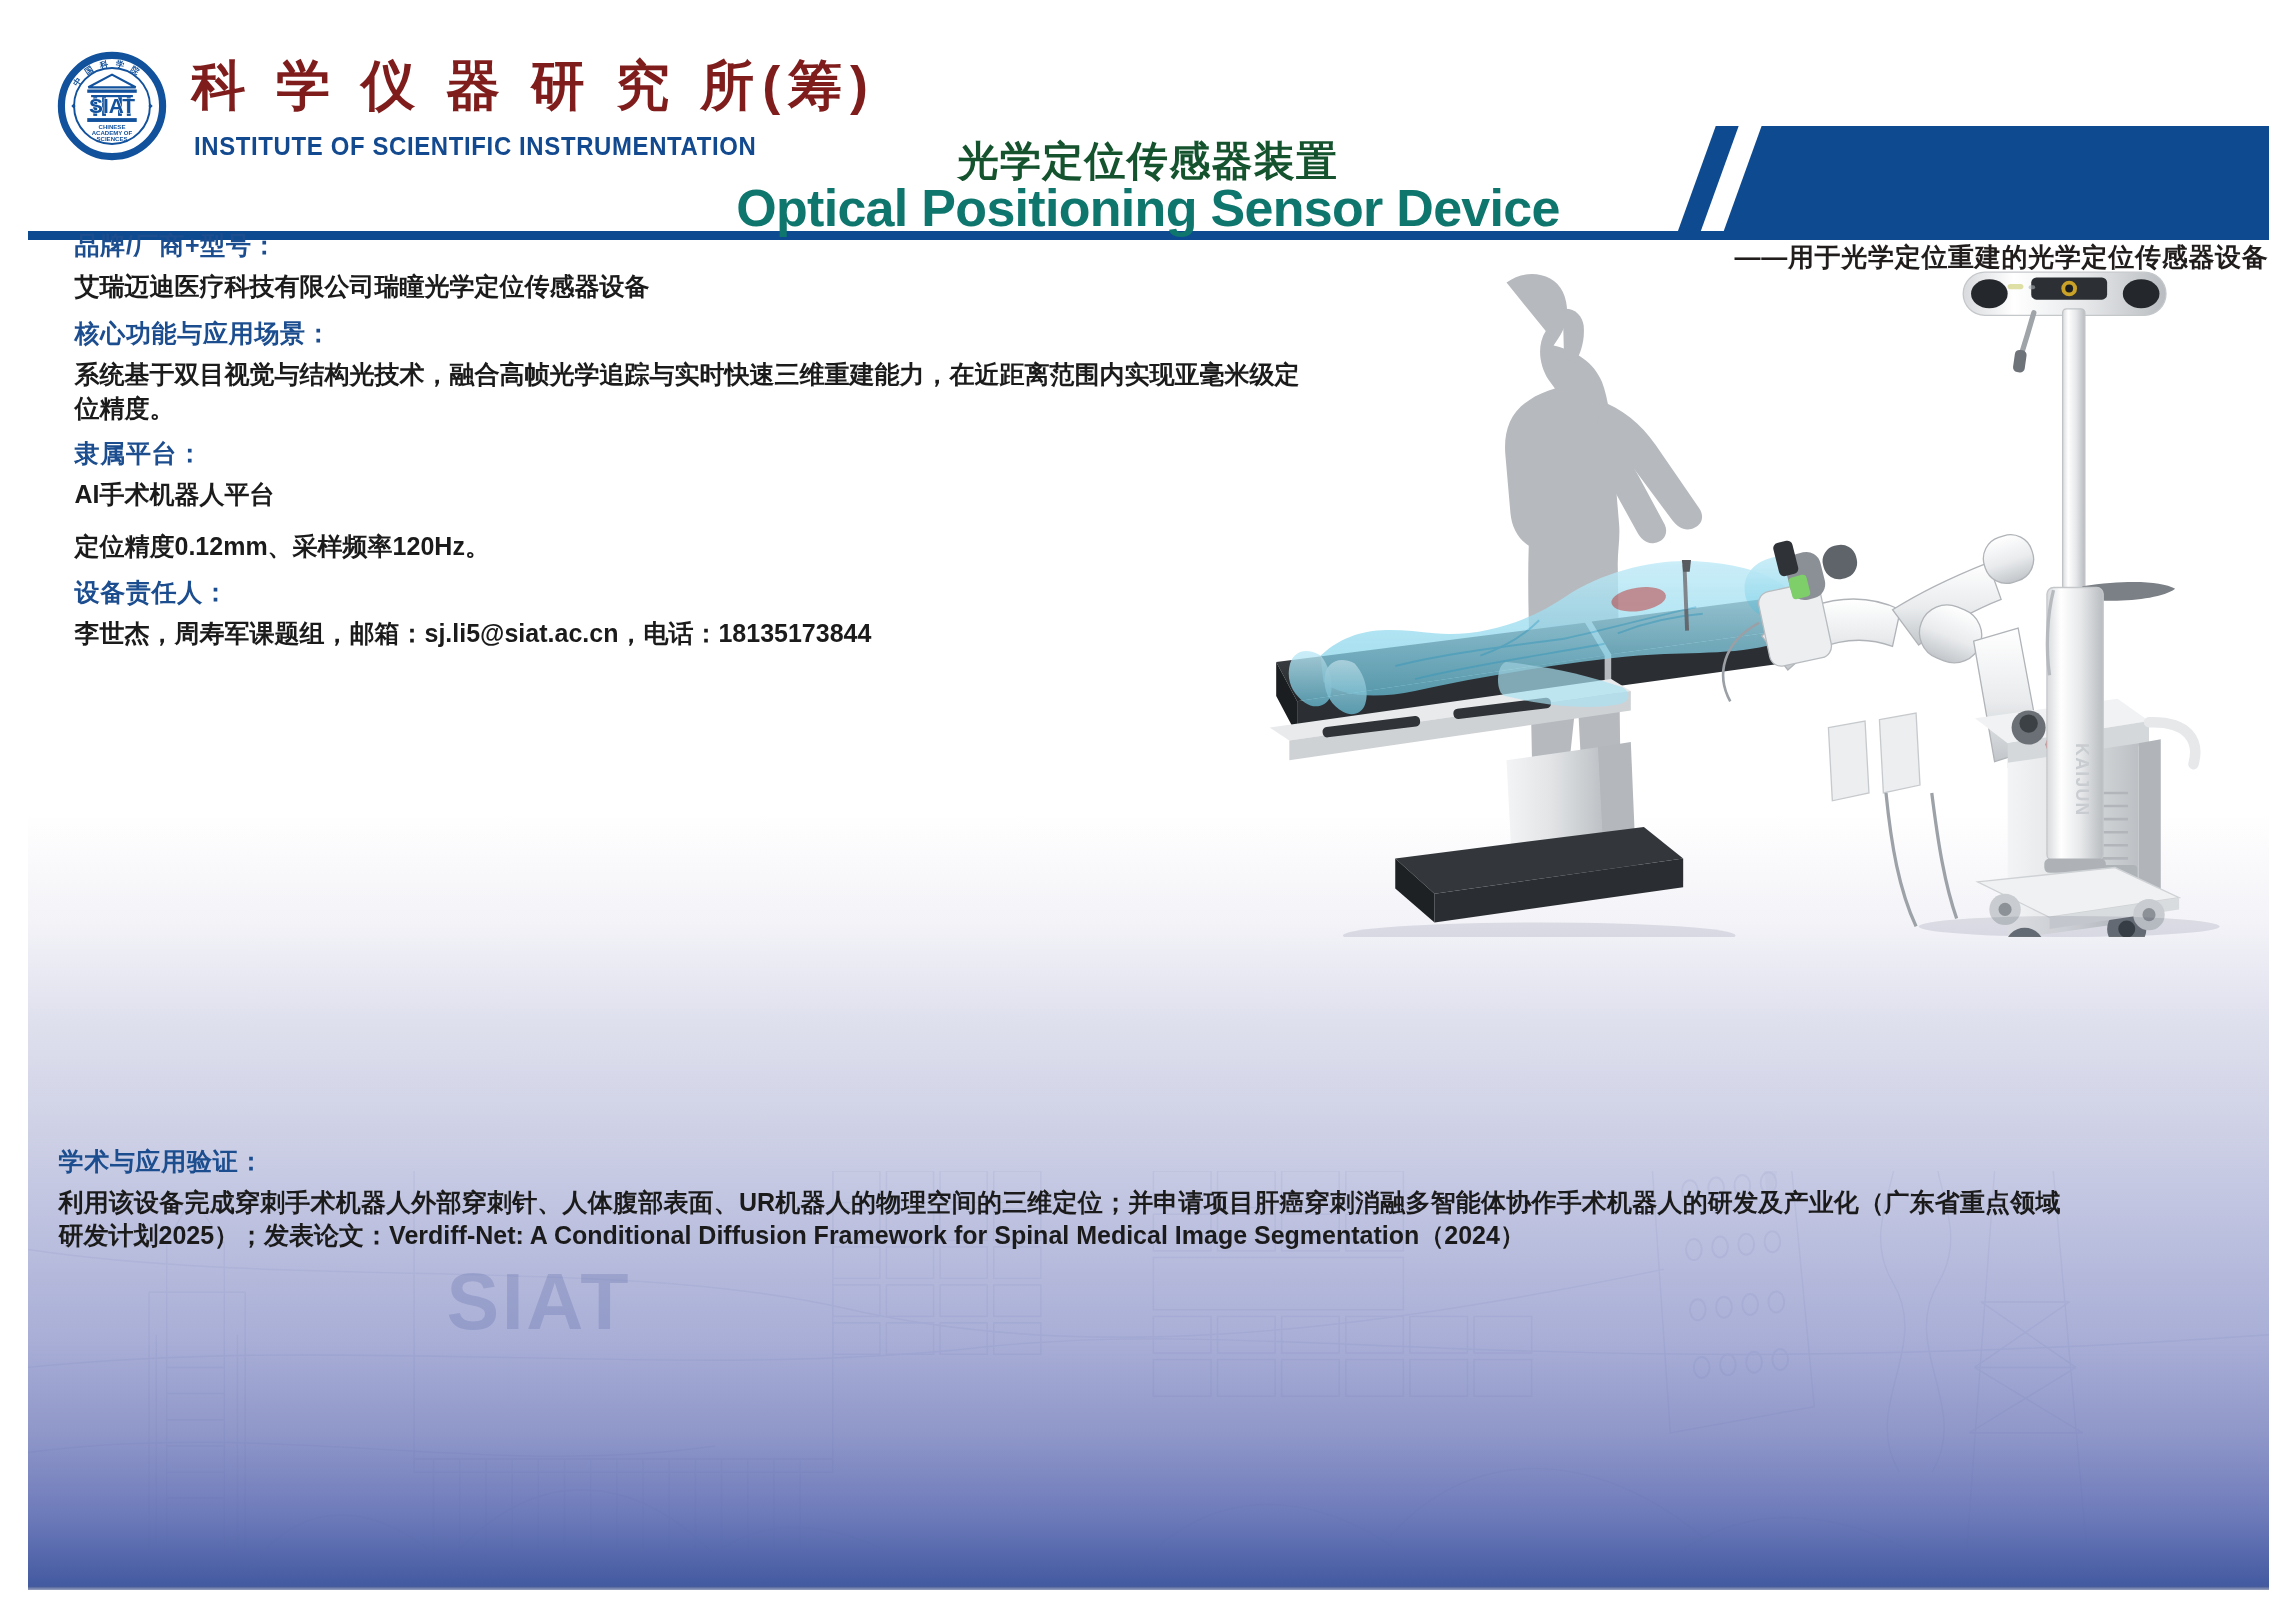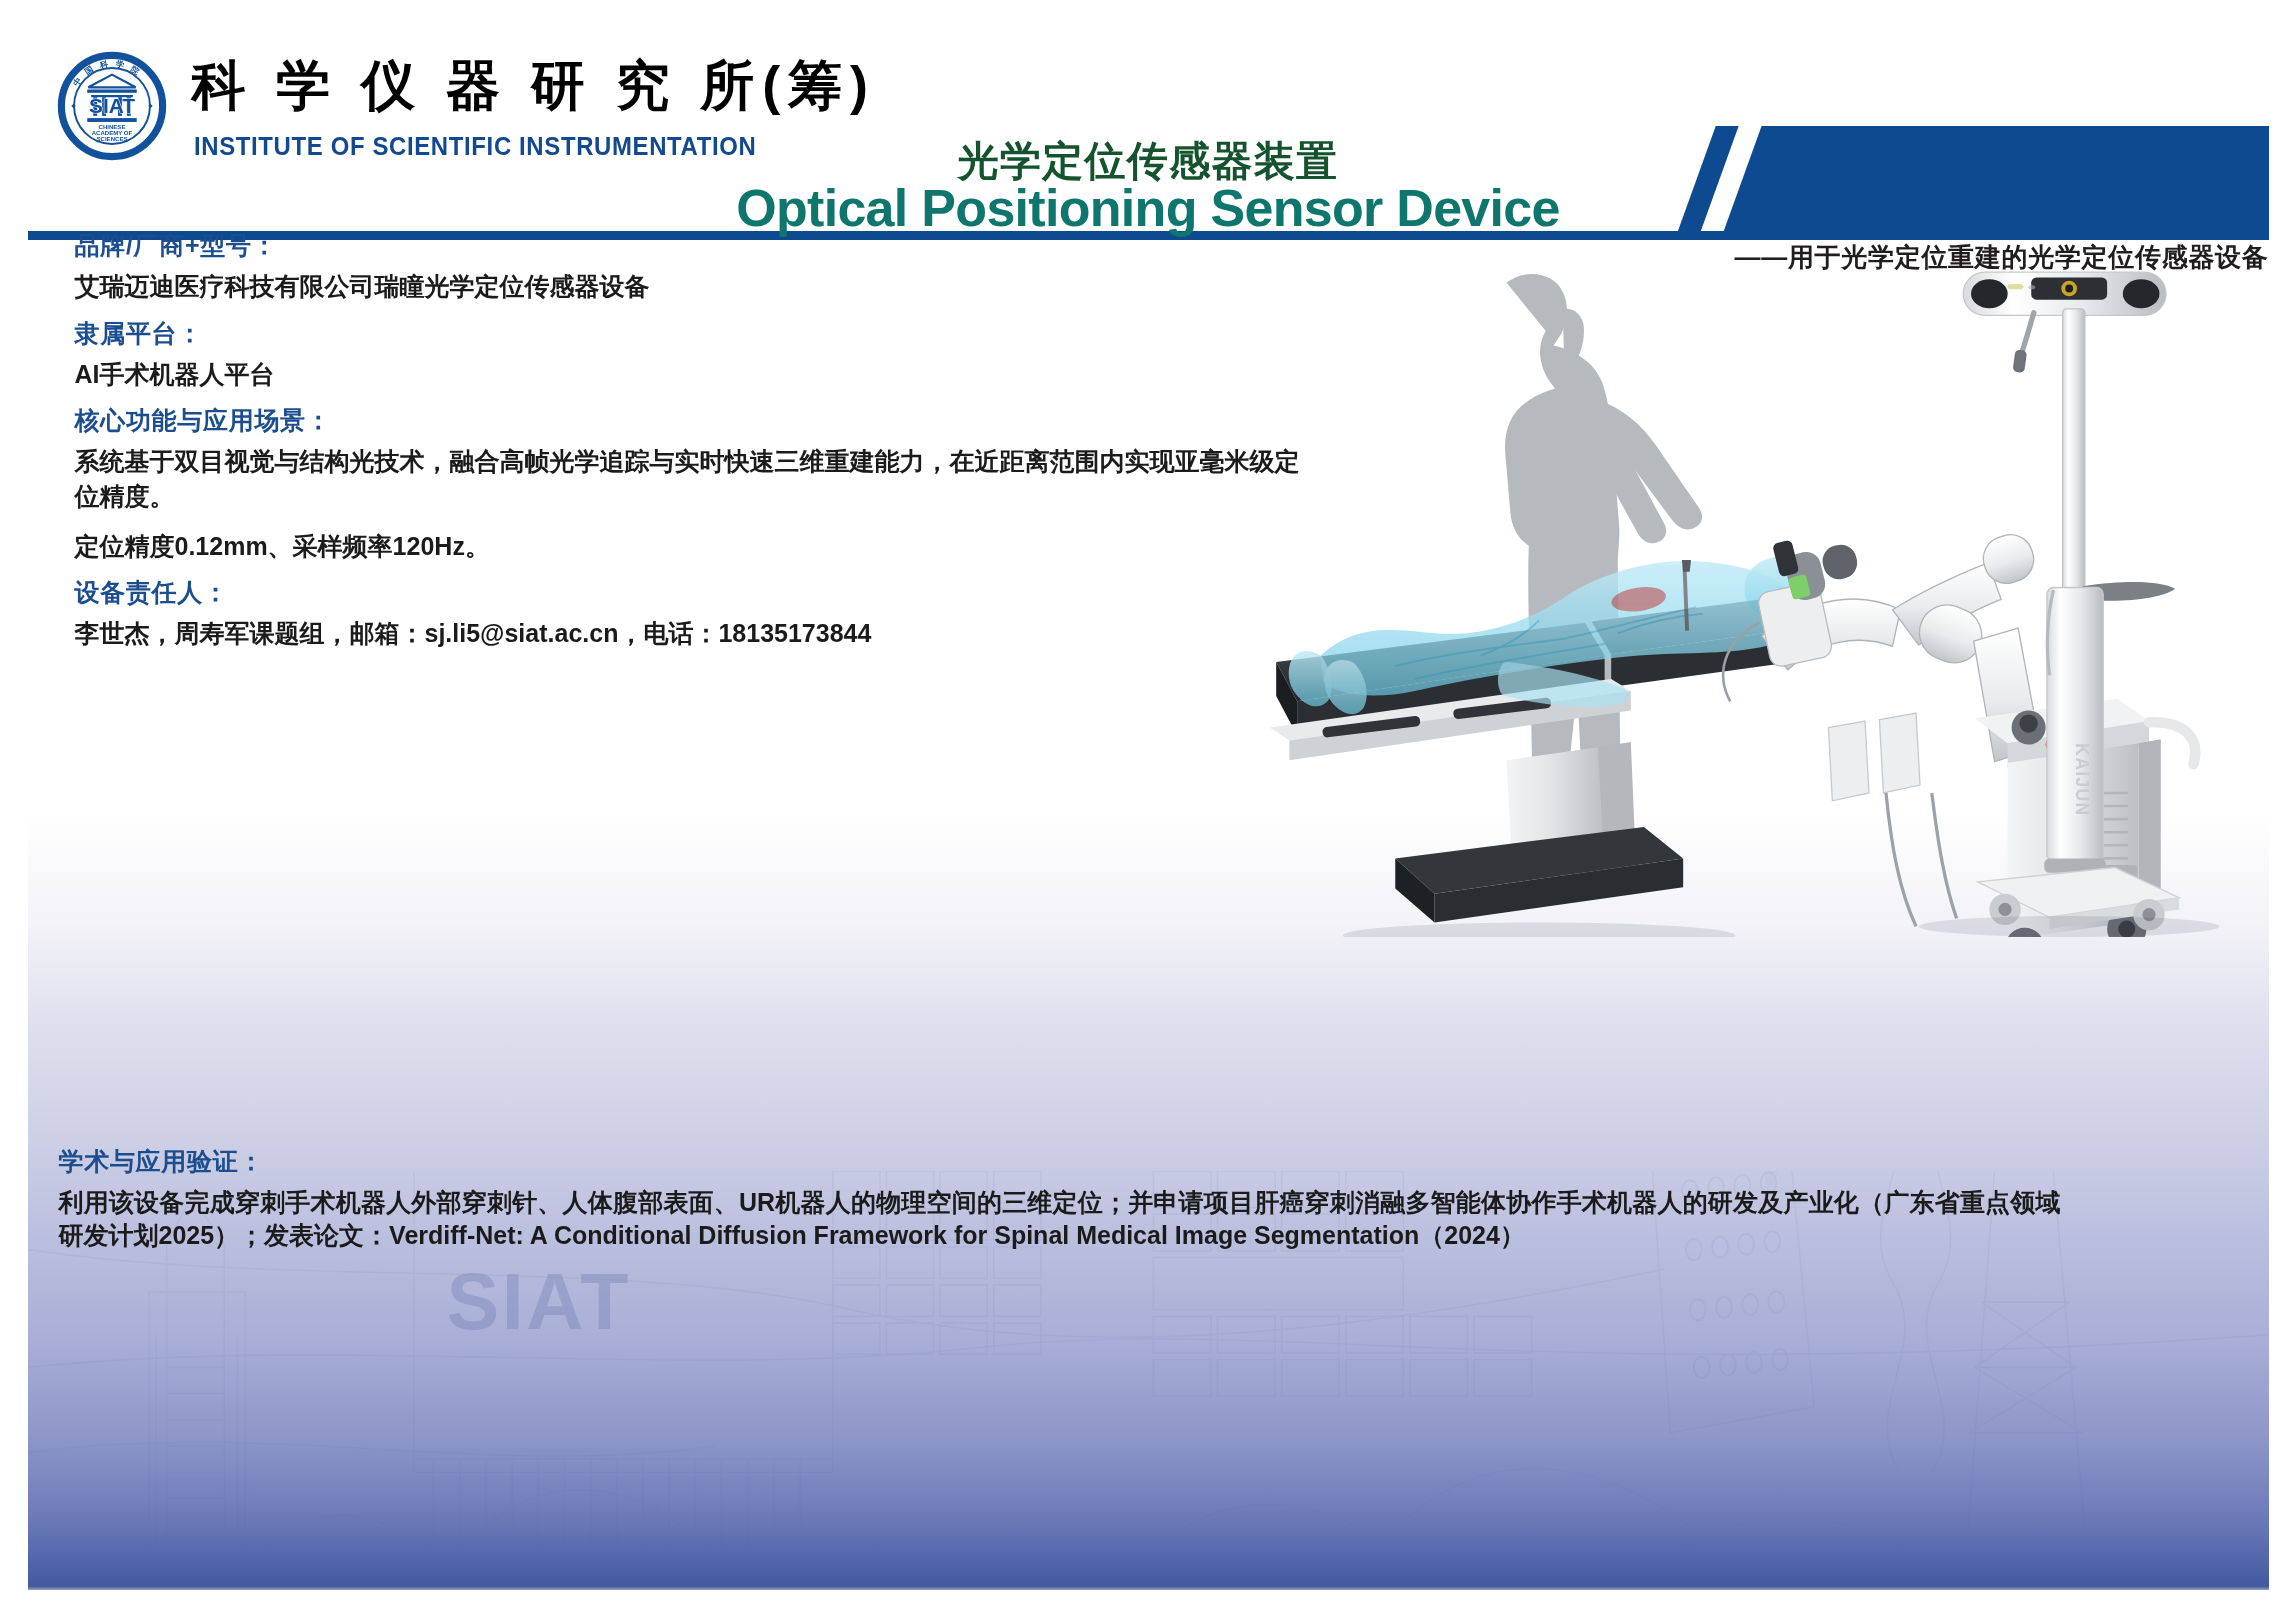--- a/index.html
+++ b/index.html
@@ -25,21 +25,21 @@
   
   .watermark{position:absolute;left:0;bottom:0;width:100%;height:419px;opacity:.22;}
   .watermark svg{width:100%;height:100%;}
   .wm-siat{position:absolute;left:419px;bottom:242px;font-size:79px;font-weight:bold;
     letter-spacing:2.6px;color:#5d6aa8;opacity:.28;font-family:"Liberation Sans",sans-serif;}
 
   
   .header{position:absolute;left:0;top:0;width:100%;height:200px;background:#ffffff;}
   .logo-wrap{position:absolute;left:29.4px;top:14.4px;width:110px;height:110px;}
   .logo-wrap svg{width:100%;height:100%;}
-  .inst-cn{position:absolute;left:164px;top:13px;font-size:54px;font-weight:bold;color:#000000;
+  .inst-cn{position:absolute;left:164px;top:13px;font-size:54px;font-weight:bold;color:#7f1d1d;
     letter-spacing:7.9px;white-space:nowrap;font-family:"Liberation Sans",sans-serif;}
   .inst-en{position:absolute;left:166px;top:94px;font-size:26px;font-weight:bold;color:#12498f;
     letter-spacing:0.7px;white-space:nowrap;transform:scaleX(.92);transform-origin:left top;
     font-family:"Liberation Sans",sans-serif;}
   .header-shapes{position:absolute;right:0;top:30px;width:694px;height:168px;}
   .header-shapes svg{width:100%;height:100%;}
   .header-rule{position:absolute;left:0;top:194px;width:100%;height:8.5px;background:#0e4a90;}
 
   
   .title-cn{position:absolute;left:0;top:97px;width:100%;text-align:center;font-size:41px;
@@ -441,26 +441,26 @@
       </g>
     </svg>
   </div>
 
   <div class="content">
     <div class="fld">
       <div class="fld-label">品牌/厂商+型号：</div>
       <div class="fld-value">艾瑞迈迪医疗科技有限公司瑞瞳光学定位传感器设备</div>
     </div>
     <div class="fld">
+      <div class="fld-label">核心功能与应用场景：</div>
+      <div class="fld-value tight">系统基于双目视觉与结构光技术，融合高帧光学追踪与实时快速三维重建能力，在近距离范围内实现亚毫米级定位精度。</div>
+    </div>
+    <div class="fld">
       <div class="fld-label">隶属平台：</div>
       <div class="fld-value">AI手术机器人平台</div>
-    </div>
-    <div class="fld">
-      <div class="fld-label">核心功能与应用场景：</div>
-      <div class="fld-value tight">系统基于双目视觉与结构光技术，融合高帧光学追踪与实时快速三维重建能力，在近距离范围内实现亚毫米级定位精度。</div>
     </div>
     <div class="fld">
       <div class="fld-value">定位精度0.12mm、采样频率120Hz。</div>
     </div>
     <div class="fld">
       <div class="fld-label">设备责任人：</div>
       <div class="fld-value">李世杰，周寿军课题组，邮箱：sj.li5@siat.ac.cn，电话：18135173844</div>
     </div>
   </div>
 

